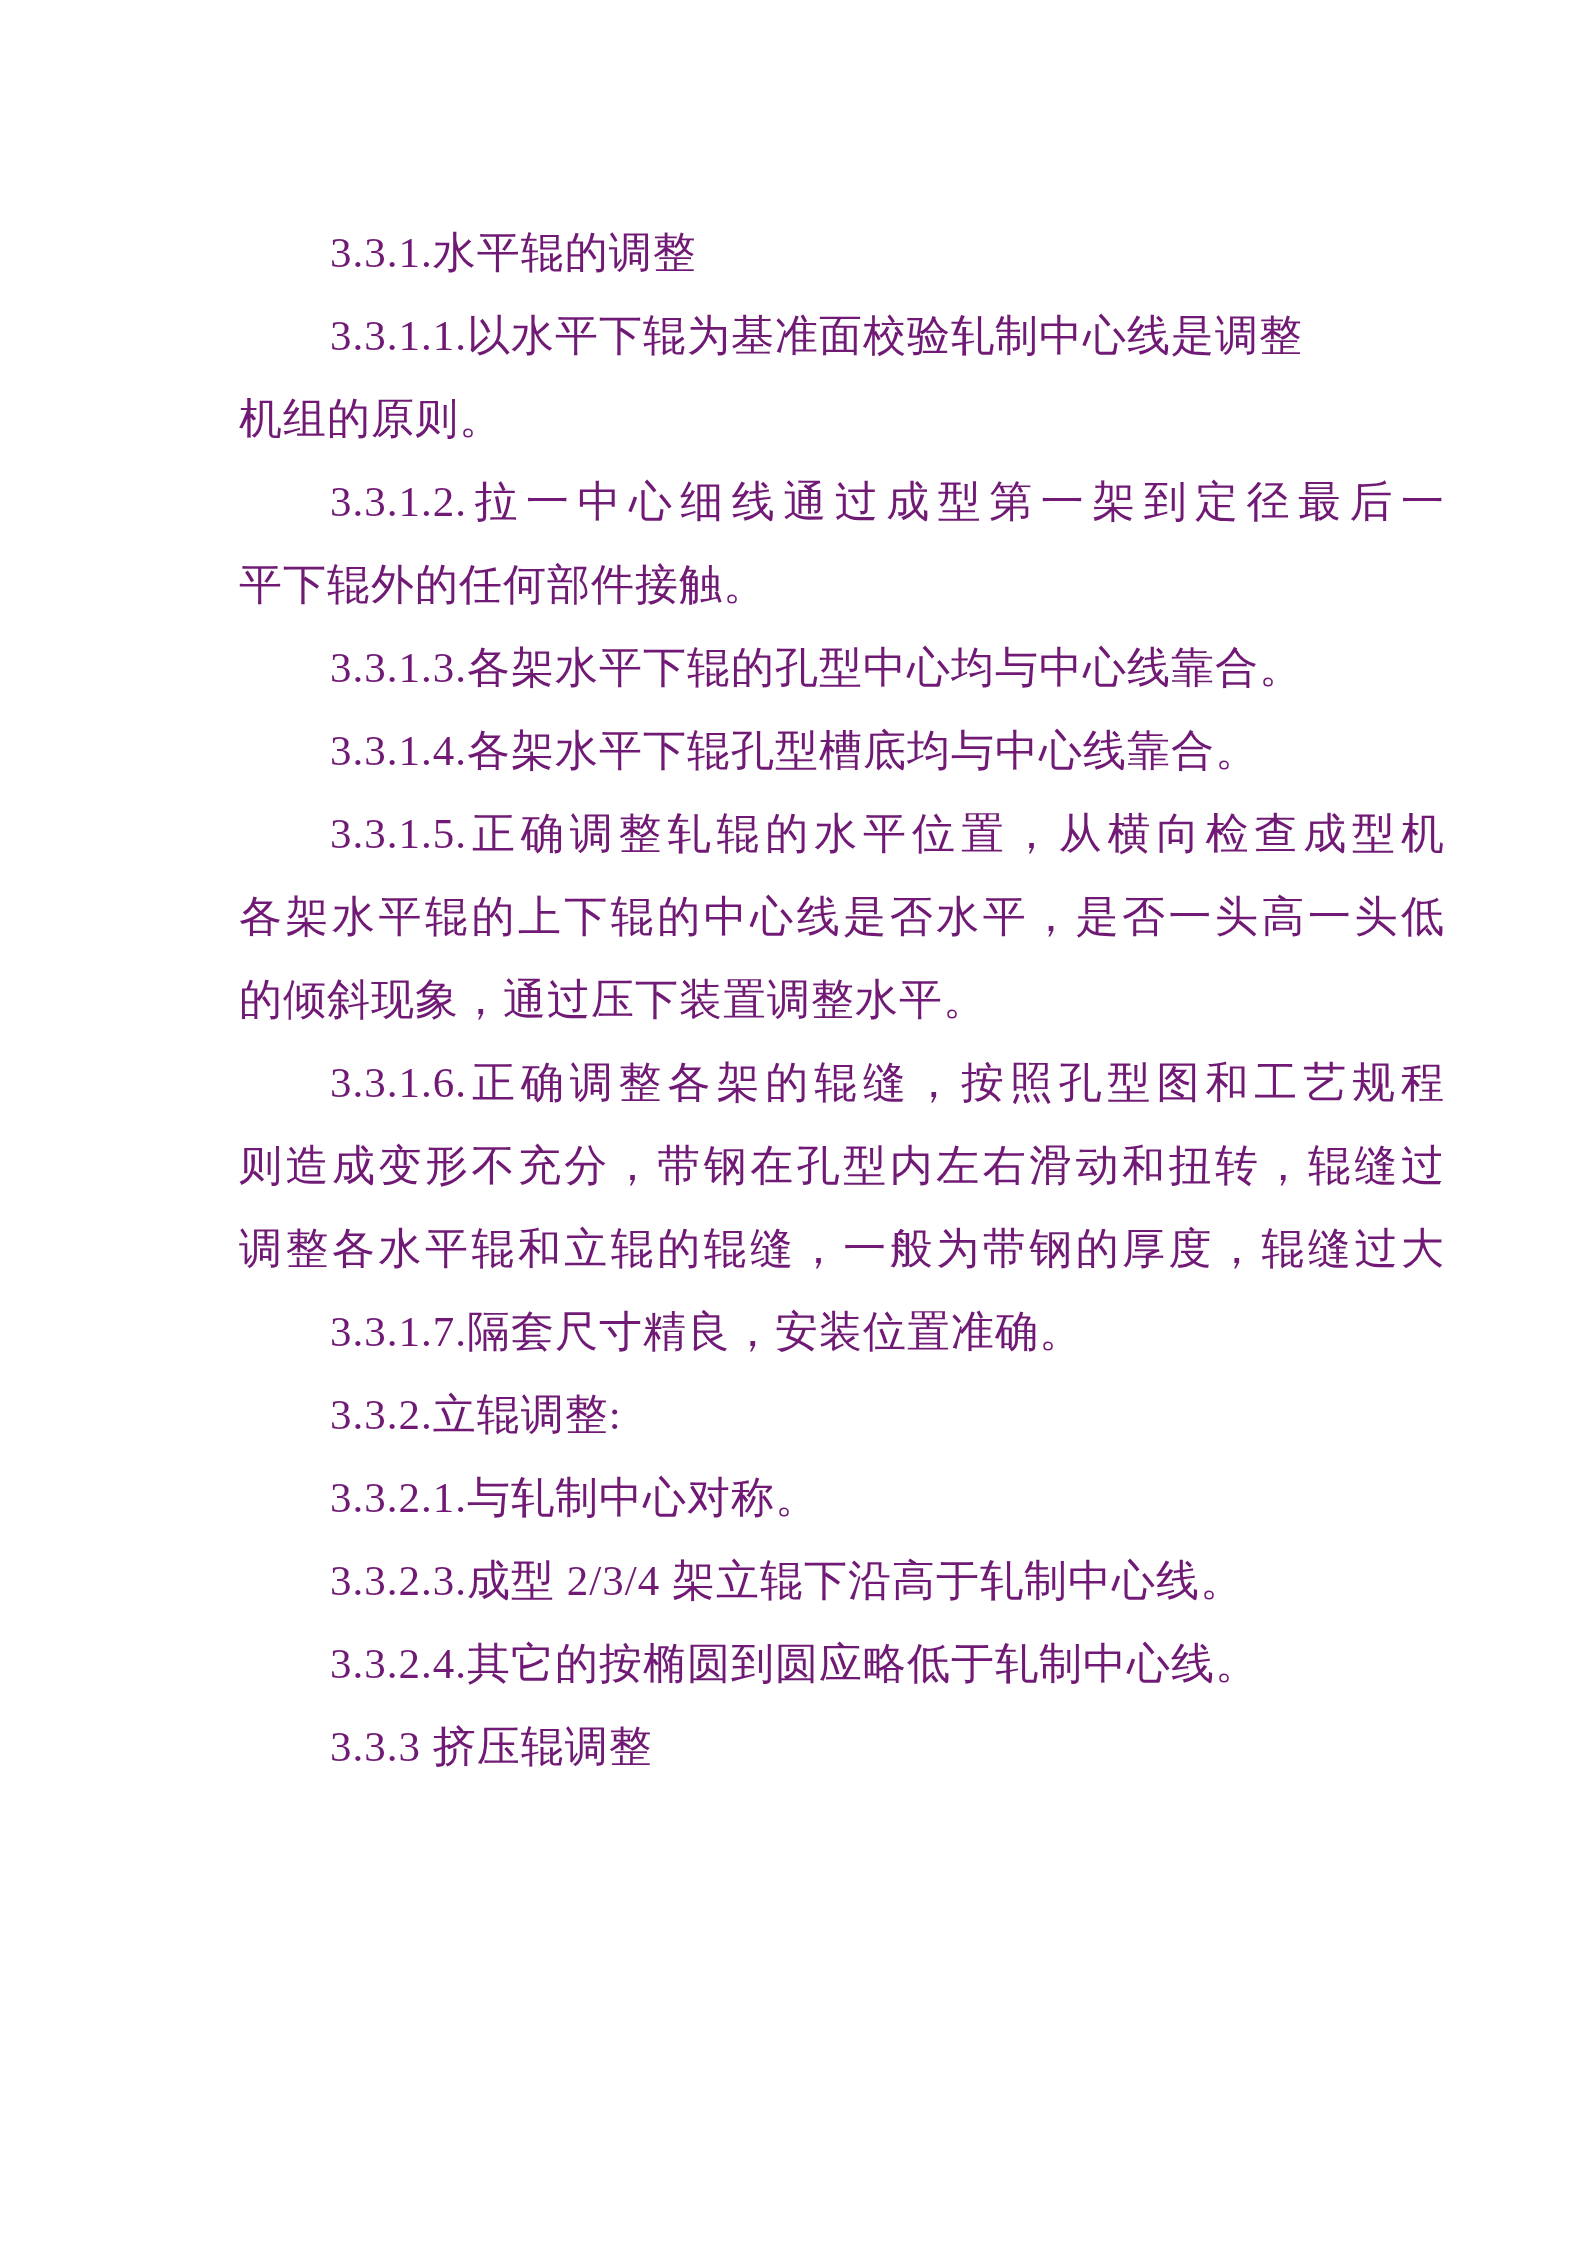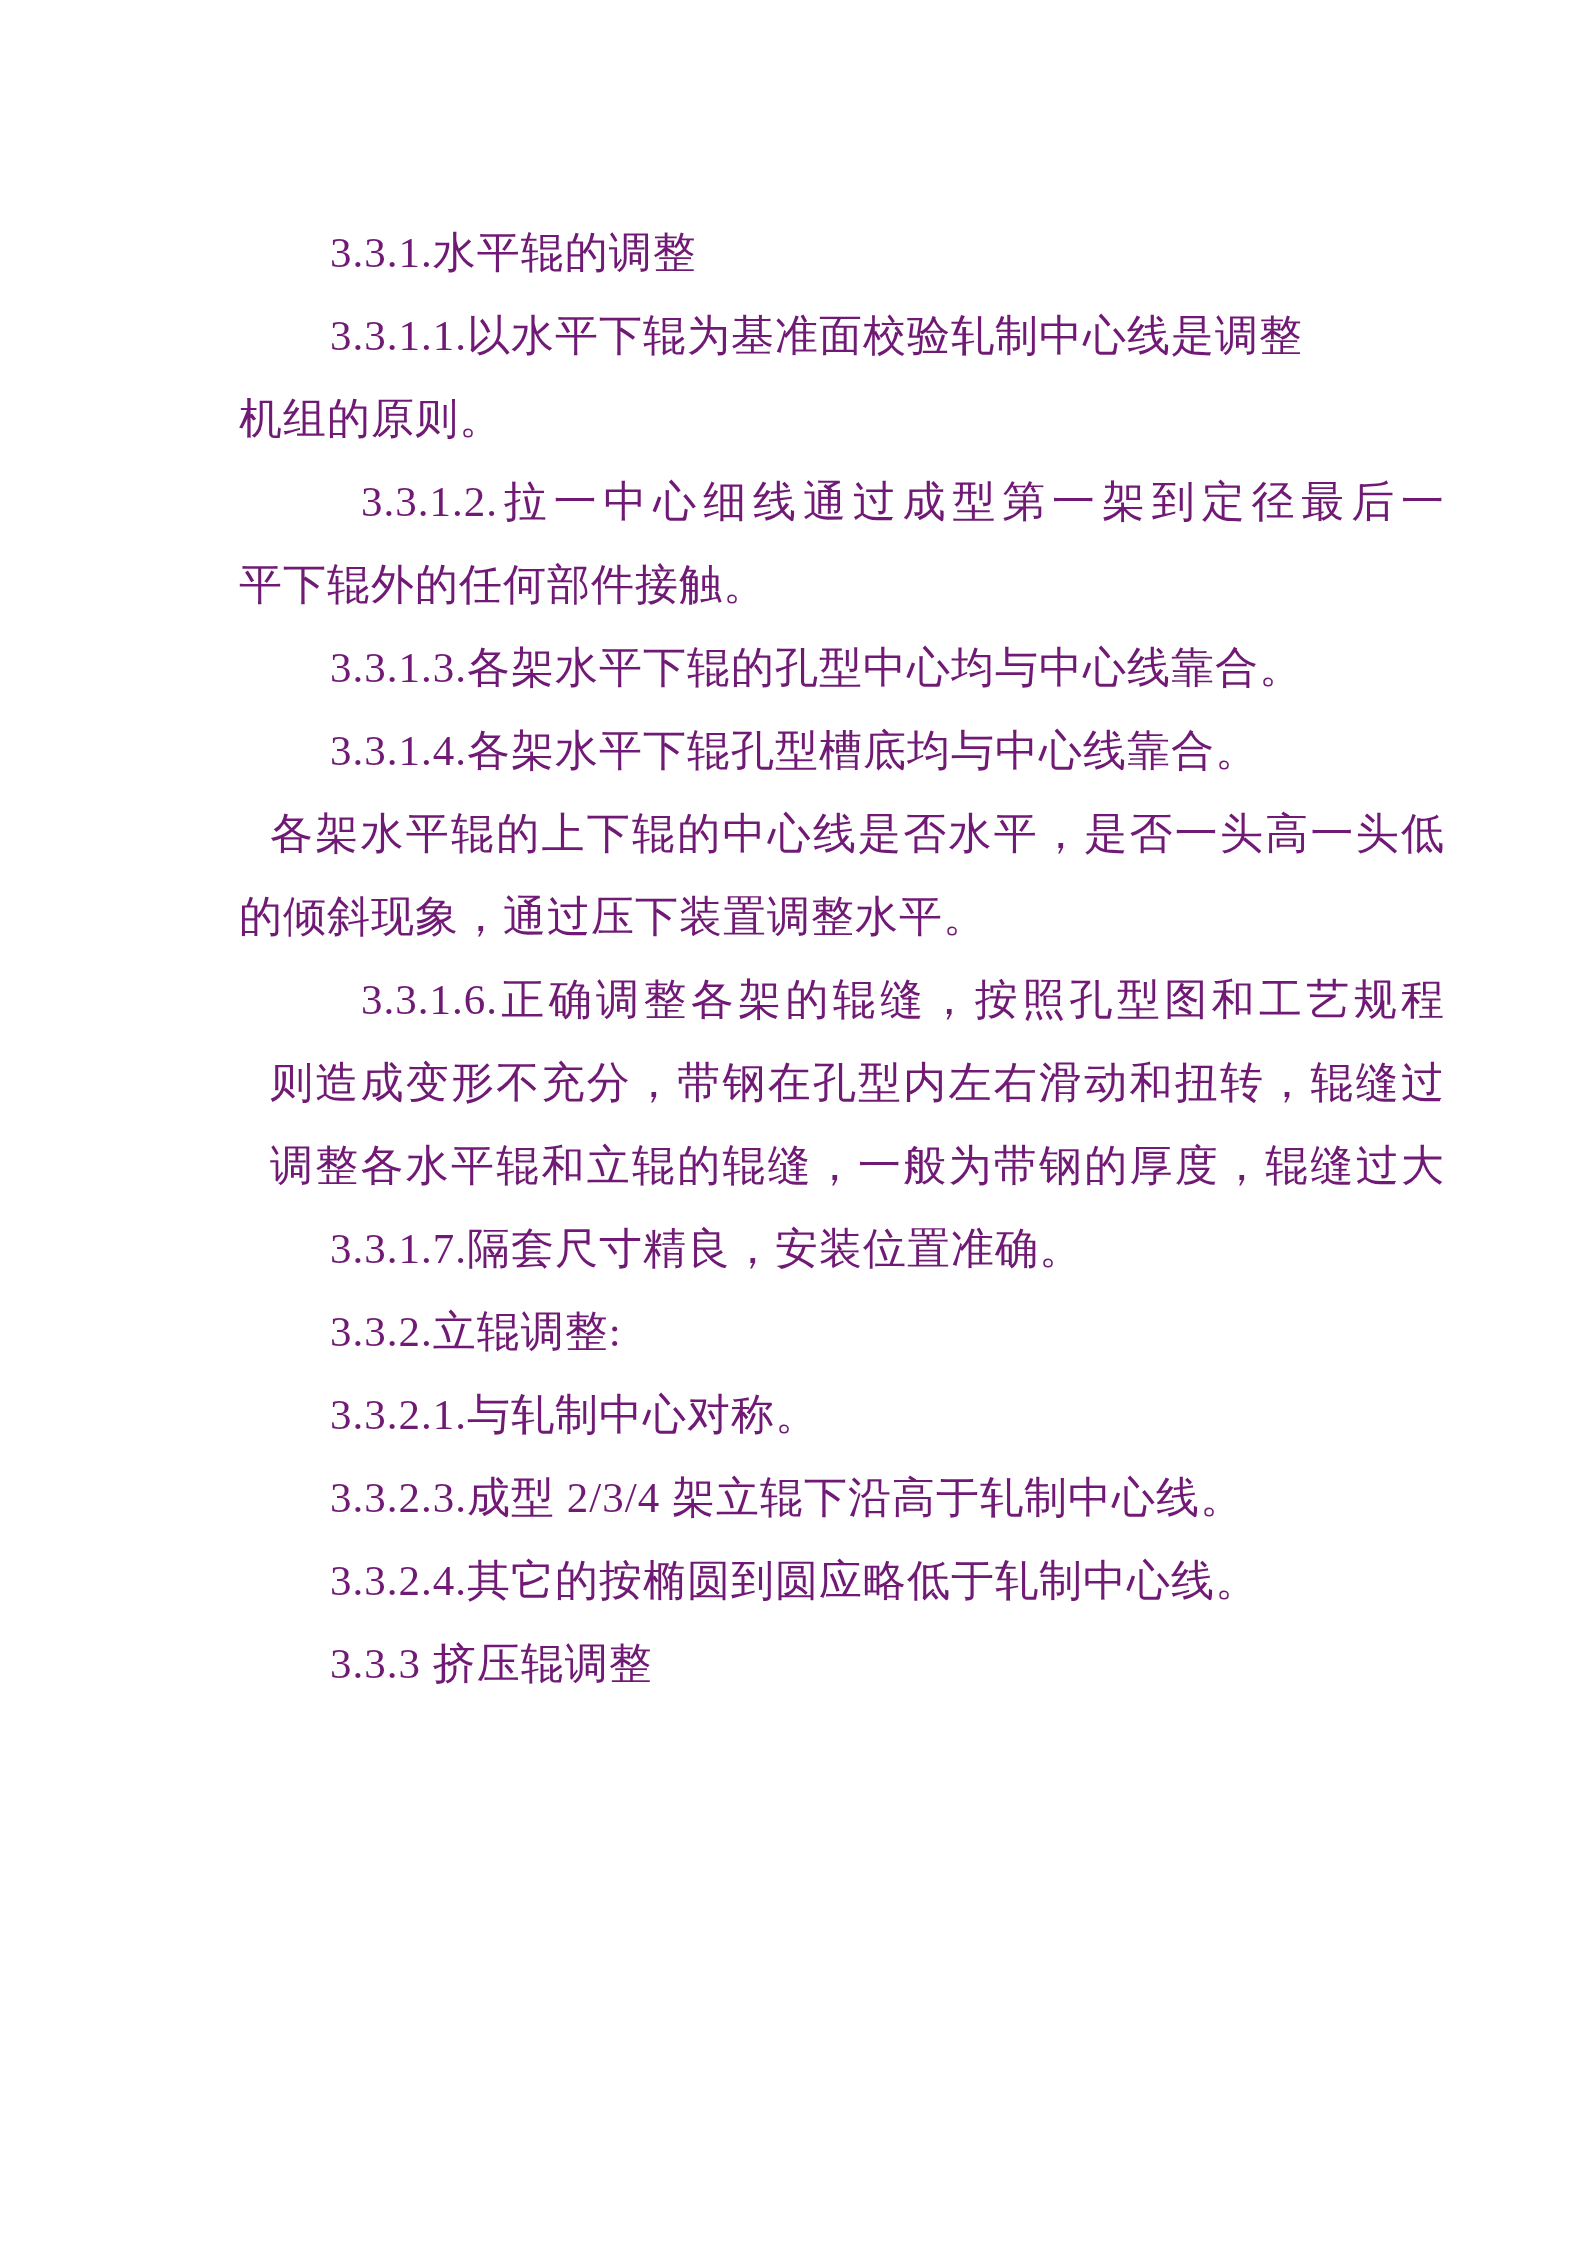--- a/index.html
+++ b/index.html
@@ -31,35 +31,35 @@
     letter-spacing: 1px;
   }
   .indent {
     text-indent: 91px;
   }
   .stretch {
     white-space: normal;
     text-align: justify;
     text-align-last: justify;
     text-justify: inter-character;
-    margin-left: 31px;
   }
 </style>
 </head>
 <body>
 
 <div class="page">
   <div class="textblock">
     <div class="line indent">3.3.1.水平辊的调整</div>
     <div class="line indent">3.3.1.1.以水平下辊为基准面校验轧制中心线是调整</div>
     <div class="line">机组的原则。</div>
     <div class="line indent stretch">3.3.1.2.拉一中心细线通过成型第一架到定径最后一</div>
     <div class="line">平下辊外的任何部件接触。</div>
     <div class="line indent">3.3.1.3.各架水平下辊的孔型中心均与中心线靠合。</div>
     <div class="line indent">3.3.1.4.各架水平下辊孔型槽底均与中心线靠合。</div>
+    <div class="line indent stretch">3.3.1.5.正确调整轧辊的水平位置，从横向检查成型机</div>
     <div class="line stretch">各架水平辊的上下辊的中心线是否水平，是否一头高一头低</div>
     <div class="line">的倾斜现象，通过压下装置调整水平。</div>
     <div class="line indent stretch">3.3.1.6.正确调整各架的辊缝，按照孔型图和工艺规程</div>
     <div class="line stretch">则造成变形不充分，带钢在孔型内左右滑动和扭转，辊缝过</div>
     <div class="line stretch">调整各水平辊和立辊的辊缝，一般为带钢的厚度，辊缝过大</div>
     <div class="line indent">3.3.1.7.隔套尺寸精良，安装位置准确。</div>
     <div class="line indent">3.3.2.立辊调整:</div>
     <div class="line indent">3.3.2.1.与轧制中心对称。</div>
     <div class="line indent">3.3.2.3.成型 2/3/4 架立辊下沿高于轧制中心线。</div>
     <div class="line indent">3.3.2.4.其它的按椭圆到圆应略低于轧制中心线。</div>

